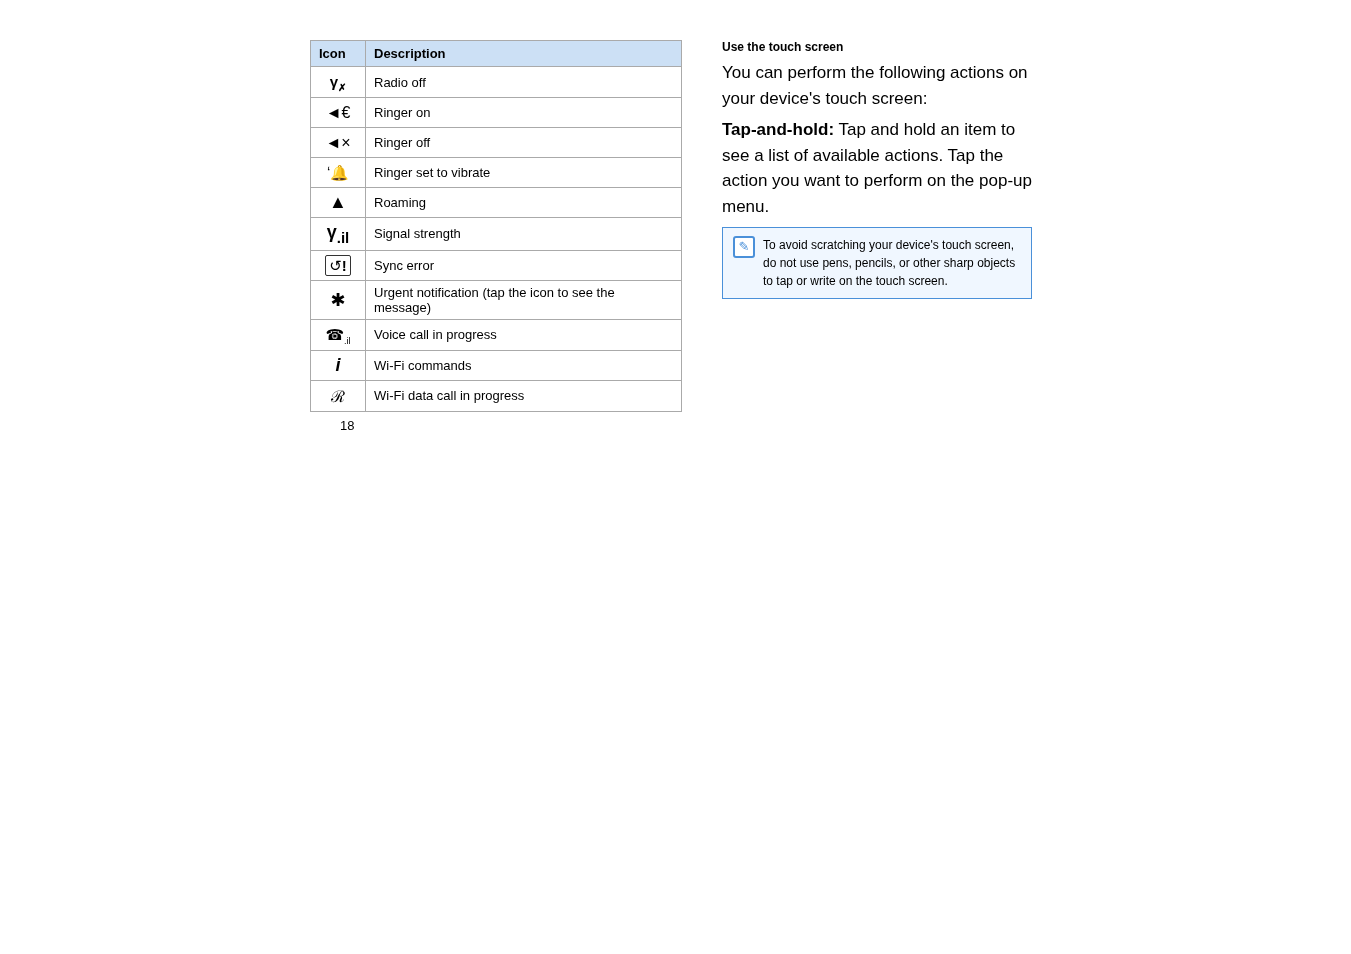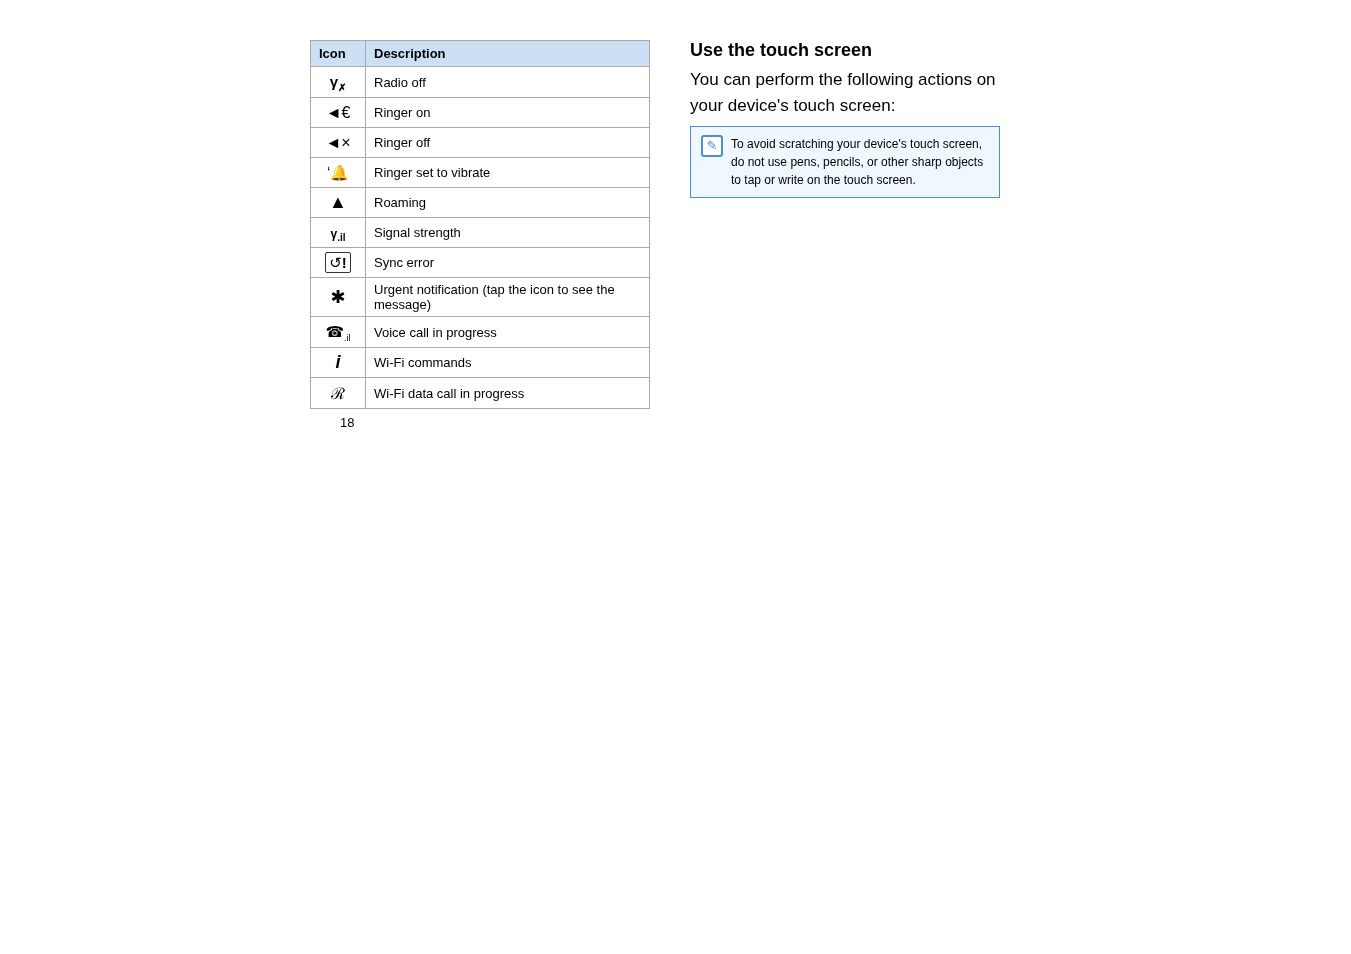--- a/index.html
+++ b/index.html
@@ -15,21 +15,21 @@
       display: flex;
       flex-direction: row;
       padding: 40px 0 40px 310px;
       gap: 40px;
     }
     .left-section {
       min-width: 320px;
     }
     .icon-table {
       border-collapse: collapse;
-      width: 340px;
+      width: 372px;
       font-size: 13px;
     }
     .icon-table th {
       background-color: #cce0f5;
       border: 1px solid #aaa;
       padding: 5px 8px;
       text-align: left;
       font-weight: bold;
       font-size: 13px;
     }
@@ -49,21 +49,21 @@
     .page-number {
       margin-top: 6px;
       font-size: 13px;
       margin-left: 30px;
     }
     .right-section {
       max-width: 310px;
     }
     .section-title {
       font-weight: bold;
-      font-size: 18px;
+      font-size: 12px;
       margin-bottom: 6px;
     }
     .section-text {
       font-size: 17px;
       margin-bottom: 6px;
       line-height: 1.5;
     }
     .note-box {
       border: 1px solid #4a90d9;
       background: #f0f7ff;
@@ -118,21 +118,21 @@
   </tr>
           <tr>
     <td class="icon-cell"><span style="font-size:15px;">ʻ🔔</span></td>
     <td class="desc-cell">Ringer set to vibrate</td>
   </tr>
           <tr>
     <td class="icon-cell"><span style="font-size:18px;">▲</span></td>
     <td class="desc-cell">Roaming</td>
   </tr>
           <tr>
-    <td class="icon-cell"><span style="font-size:12px; font-weight:bold;">γ<sub>.il</sub></span></td>
+    <td class="icon-cell"><span style="font-size:18px; font-weight:bold;">γ<sub>.il</sub></span></td>
     <td class="desc-cell">Signal strength</td>
   </tr>
           <tr>
     <td class="icon-cell"><span style="font-size:15px; border:1px solid #333; padding:1px 3px; border-radius:2px;">↺<span style="font-weight:bold;">!</span></span></td>
     <td class="desc-cell">Sync error</td>
   </tr>
           <tr>
     <td class="icon-cell"><span style="font-size:18px;">✱</span></td>
     <td class="desc-cell">Urgent notification (tap the icon to see the message)</td>
   </tr>
@@ -151,20 +151,21 @@
         </tbody>
     </table>
     <div class="page-number">18</div>
   </div>
 
   <div class="right-section">
     <div class="section-title">Use the touch screen</div>
     <div class="section-text">You can perform the following actions on your device's touch screen:</div>
 
     <div id="touch-items">
+        <div class="section-text"><strong>Tap-and-hold:</strong> Tap and hold an item to see a list of available actions. Tap the action you want to perform on the pop-up menu.</div>
       </div>
 
     <div class="note-box">
       <div class="note-icon">✎</div>
       <div class="note-text">To avoid scratching your device's touch screen, do not use pens, pencils, or other sharp objects to tap or write on the touch screen.</div>
     </div>
   </div>
 </div>
 
 </body></html>

